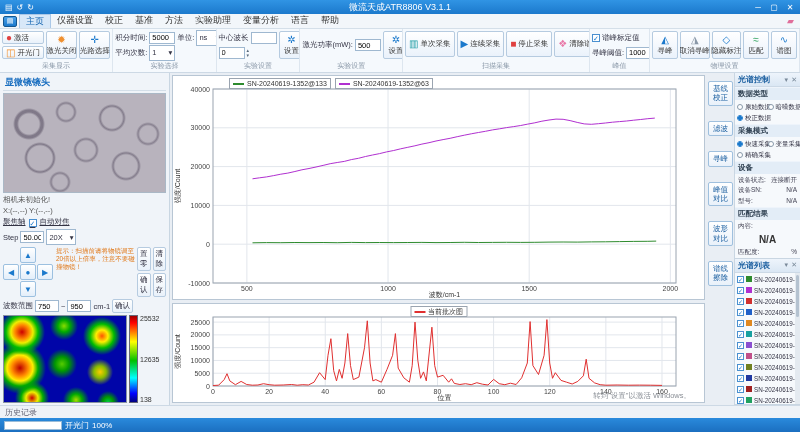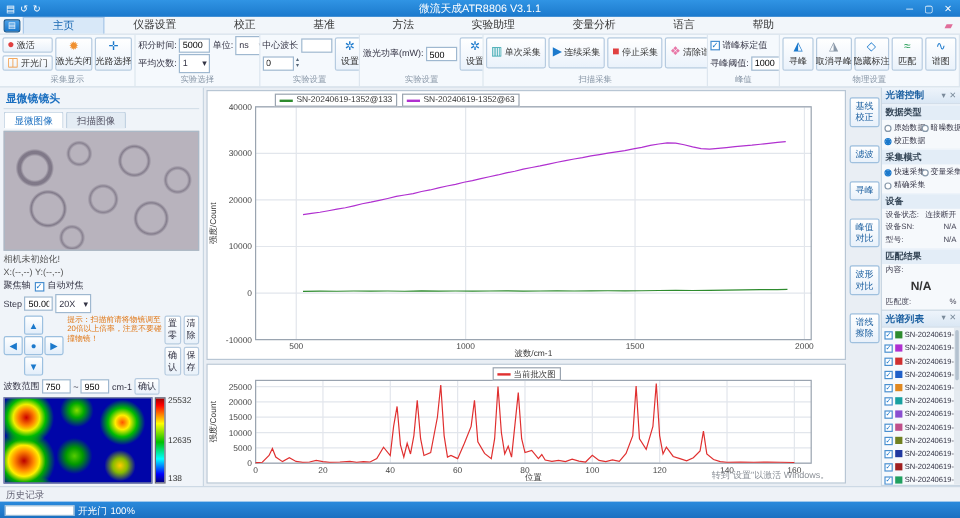--- a/index.html
+++ b/index.html
@@ -9,21 +9,21 @@
   
   .titlebar{height:14px;background:linear-gradient(#3094e4,#1b79cc);display:flex;align-items:center;color:#fff;font-size:9px;padding:0 2px;position:relative;flex:none;}
   .tb-icons{display:flex;gap:4px;font-size:8px;margin-left:3px;}
   .tb-title{position:absolute;left:0;right:0;text-align:center;font-size:9px;pointer-events:none;}
   .tb-controls{margin-left:auto;display:flex;z-index:1;}
   .tb-ctl{width:16px;text-align:center;font-size:8px;cursor:default;}
 
   
   .menubar{height:15px;background:#f2f6fa;border-bottom:1px solid #d4dfe9;display:flex;align-items:center;padding:0 3px;gap:2px;font-size:9px;flex:none;}
   .file-btn{width:14px;height:11px;background:linear-gradient(#4aa0e8,#1b79cc);border-radius:2px;color:#fff;font-size:7px;display:flex;align-items:center;justify-content:center;border:1px solid #13568f;}
-  .mtab{padding:0 24px;color:#333;line-height:13px;}
+  .mtab{padding:0 6px;color:#333;line-height:13px;}
   .mtab.active{background:#d8e8f8;color:#1565b0;border:1px solid #aac8e8;border-bottom:none;}
   .eraser{margin-left:auto;color:#e06e9a;font-size:9px;margin-right:3px;}
 
   
   .toolbar{height:44px;background:#f5f9fd;border-bottom:1px solid #cdd9e5;display:flex;overflow:hidden;flex:none;}
   .tgroup{position:relative;border-right:1px solid #dde6ef;padding:2px 2px 12px 2px;display:flex;gap:2px;align-items:flex-start;flex:0 1 auto;min-width:0;overflow:hidden;}
   .tcaption{position:absolute;bottom:1px;left:0;right:0;text-align:center;font-size:7px;color:#8a98a8;white-space:nowrap;}
   .stack{display:flex;flex-direction:column;gap:2px;}
   .btn-mini{display:flex;align-items:center;gap:2px;font-size:7.5px;color:#333;background:linear-gradient(#ffffff,#e9f1fa);border:1px solid #b6cbe0;border-radius:2px;padding:1px 3px;height:13px;white-space:nowrap;}
   .btn-big{display:flex;flex-direction:column;align-items:center;justify-content:center;gap:1px;font-size:7.5px;color:#333;background:linear-gradient(#ffffff,#eaf2fb);border:1px solid #b6cbe0;border-radius:2px;padding:1px 2px;min-width:26px;height:28px;white-space:nowrap;}
@@ -50,21 +50,21 @@
     background-image:
       radial-gradient(circle at 25px 30px,rgba(184,179,189,0) 10px,rgba(104,96,114,.7) 12px,rgba(104,96,114,.7) 14px,rgba(184,179,189,0) 16px),
       radial-gradient(circle at 62px 18px,rgba(184,179,189,0) 7px,rgba(104,96,114,.6) 9px,rgba(184,179,189,0) 11px),
       radial-gradient(circle at 108px 24px,rgba(184,179,189,0) 10px,rgba(104,96,114,.65) 12px,rgba(184,179,189,0) 14px),
       radial-gradient(circle at 144px 40px,rgba(184,179,189,0) 8px,rgba(104,96,114,.6) 10px,rgba(184,179,189,0) 12px),
       radial-gradient(circle at 36px 64px,rgba(184,179,189,0) 12px,rgba(104,96,114,.7) 14px,rgba(184,179,189,0) 16px),
       radial-gradient(circle at 82px 56px,rgba(184,179,189,0) 9px,rgba(104,96,114,.6) 11px,rgba(184,179,189,0) 13px),
       radial-gradient(circle at 122px 72px,rgba(184,179,189,0) 11px,rgba(104,96,114,.65) 13px,rgba(184,179,189,0) 15px),
       radial-gradient(circle at 56px 88px,rgba(184,179,189,0) 7px,rgba(104,96,114,.6) 9px,rgba(184,179,189,0) 11px);}
   .lp-small{font-size:7.5px;color:#555;line-height:1.2;}
-  .focus-row{display:flex;align-items:flex-end;gap:3px;font-size:7.5px;color:#334;}
+  .focus-row{display:flex;align-items:flex-end;gap:3px;font-size:7.5px;color:#334;text-decoration:underline;}
   .step-row{display:flex;align-items:center;gap:2px;font-size:7.5px;color:#334;}
   .mid-row{display:flex;gap:3px;align-items:flex-start;}
   .dpad{display:grid;grid-template-columns:repeat(3,16px);grid-template-rows:repeat(3,16px);gap:1px;flex:none;}
   .dbtn{background:linear-gradient(#fff,#e3eefa);border:1px solid #9cc0e0;color:#1b79cc;font-size:8px;display:flex;align-items:center;justify-content:center;border-radius:2px;}
   .dspace{visibility:hidden;}
   .right-of-pad{display:flex;flex-direction:row;gap:2px;min-width:0;}
   .hint{font-size:6.5px;color:#e07818;line-height:1.25;}
   .pad-btns{display:grid;grid-template-columns:1fr 1fr;gap:2px;}
   .pbtn{font-size:7.5px;border:1px solid #b6cbe0;background:linear-gradient(#fff,#e9f1fa);border-radius:2px;text-align:center;padding:1px 2px;color:#334;}
   .range-row{display:flex;align-items:center;gap:2px;font-size:7.5px;color:#334;white-space:nowrap;}
@@ -294,24 +294,20 @@
           <span>谱图</span>
         </button>
       <div class="tcaption">物理设置</div>
     </div>
   </div>
 
   <div class="content">
 
     <div class="left-panel">
       <div class="lp-title">显微镜镜头</div>
-      <div class="lp-tabs">
-          <span class="lp-tab active">显微图像</span>
-          <span class="lp-tab">扫描图像</span>
-        </div>
       <div class="micro"></div>
       <div class="lp-small">相机未初始化!</div>
       <div class="lp-small">X:(--,--)  Y:(--,--)</div>
       <div class="focus-row">
         <span>聚焦轴</span>
         <span class="chk">✓</span>
         <span>自动对焦</span>
       </div>
       <div class="step-row">
         <span>Step</span>

